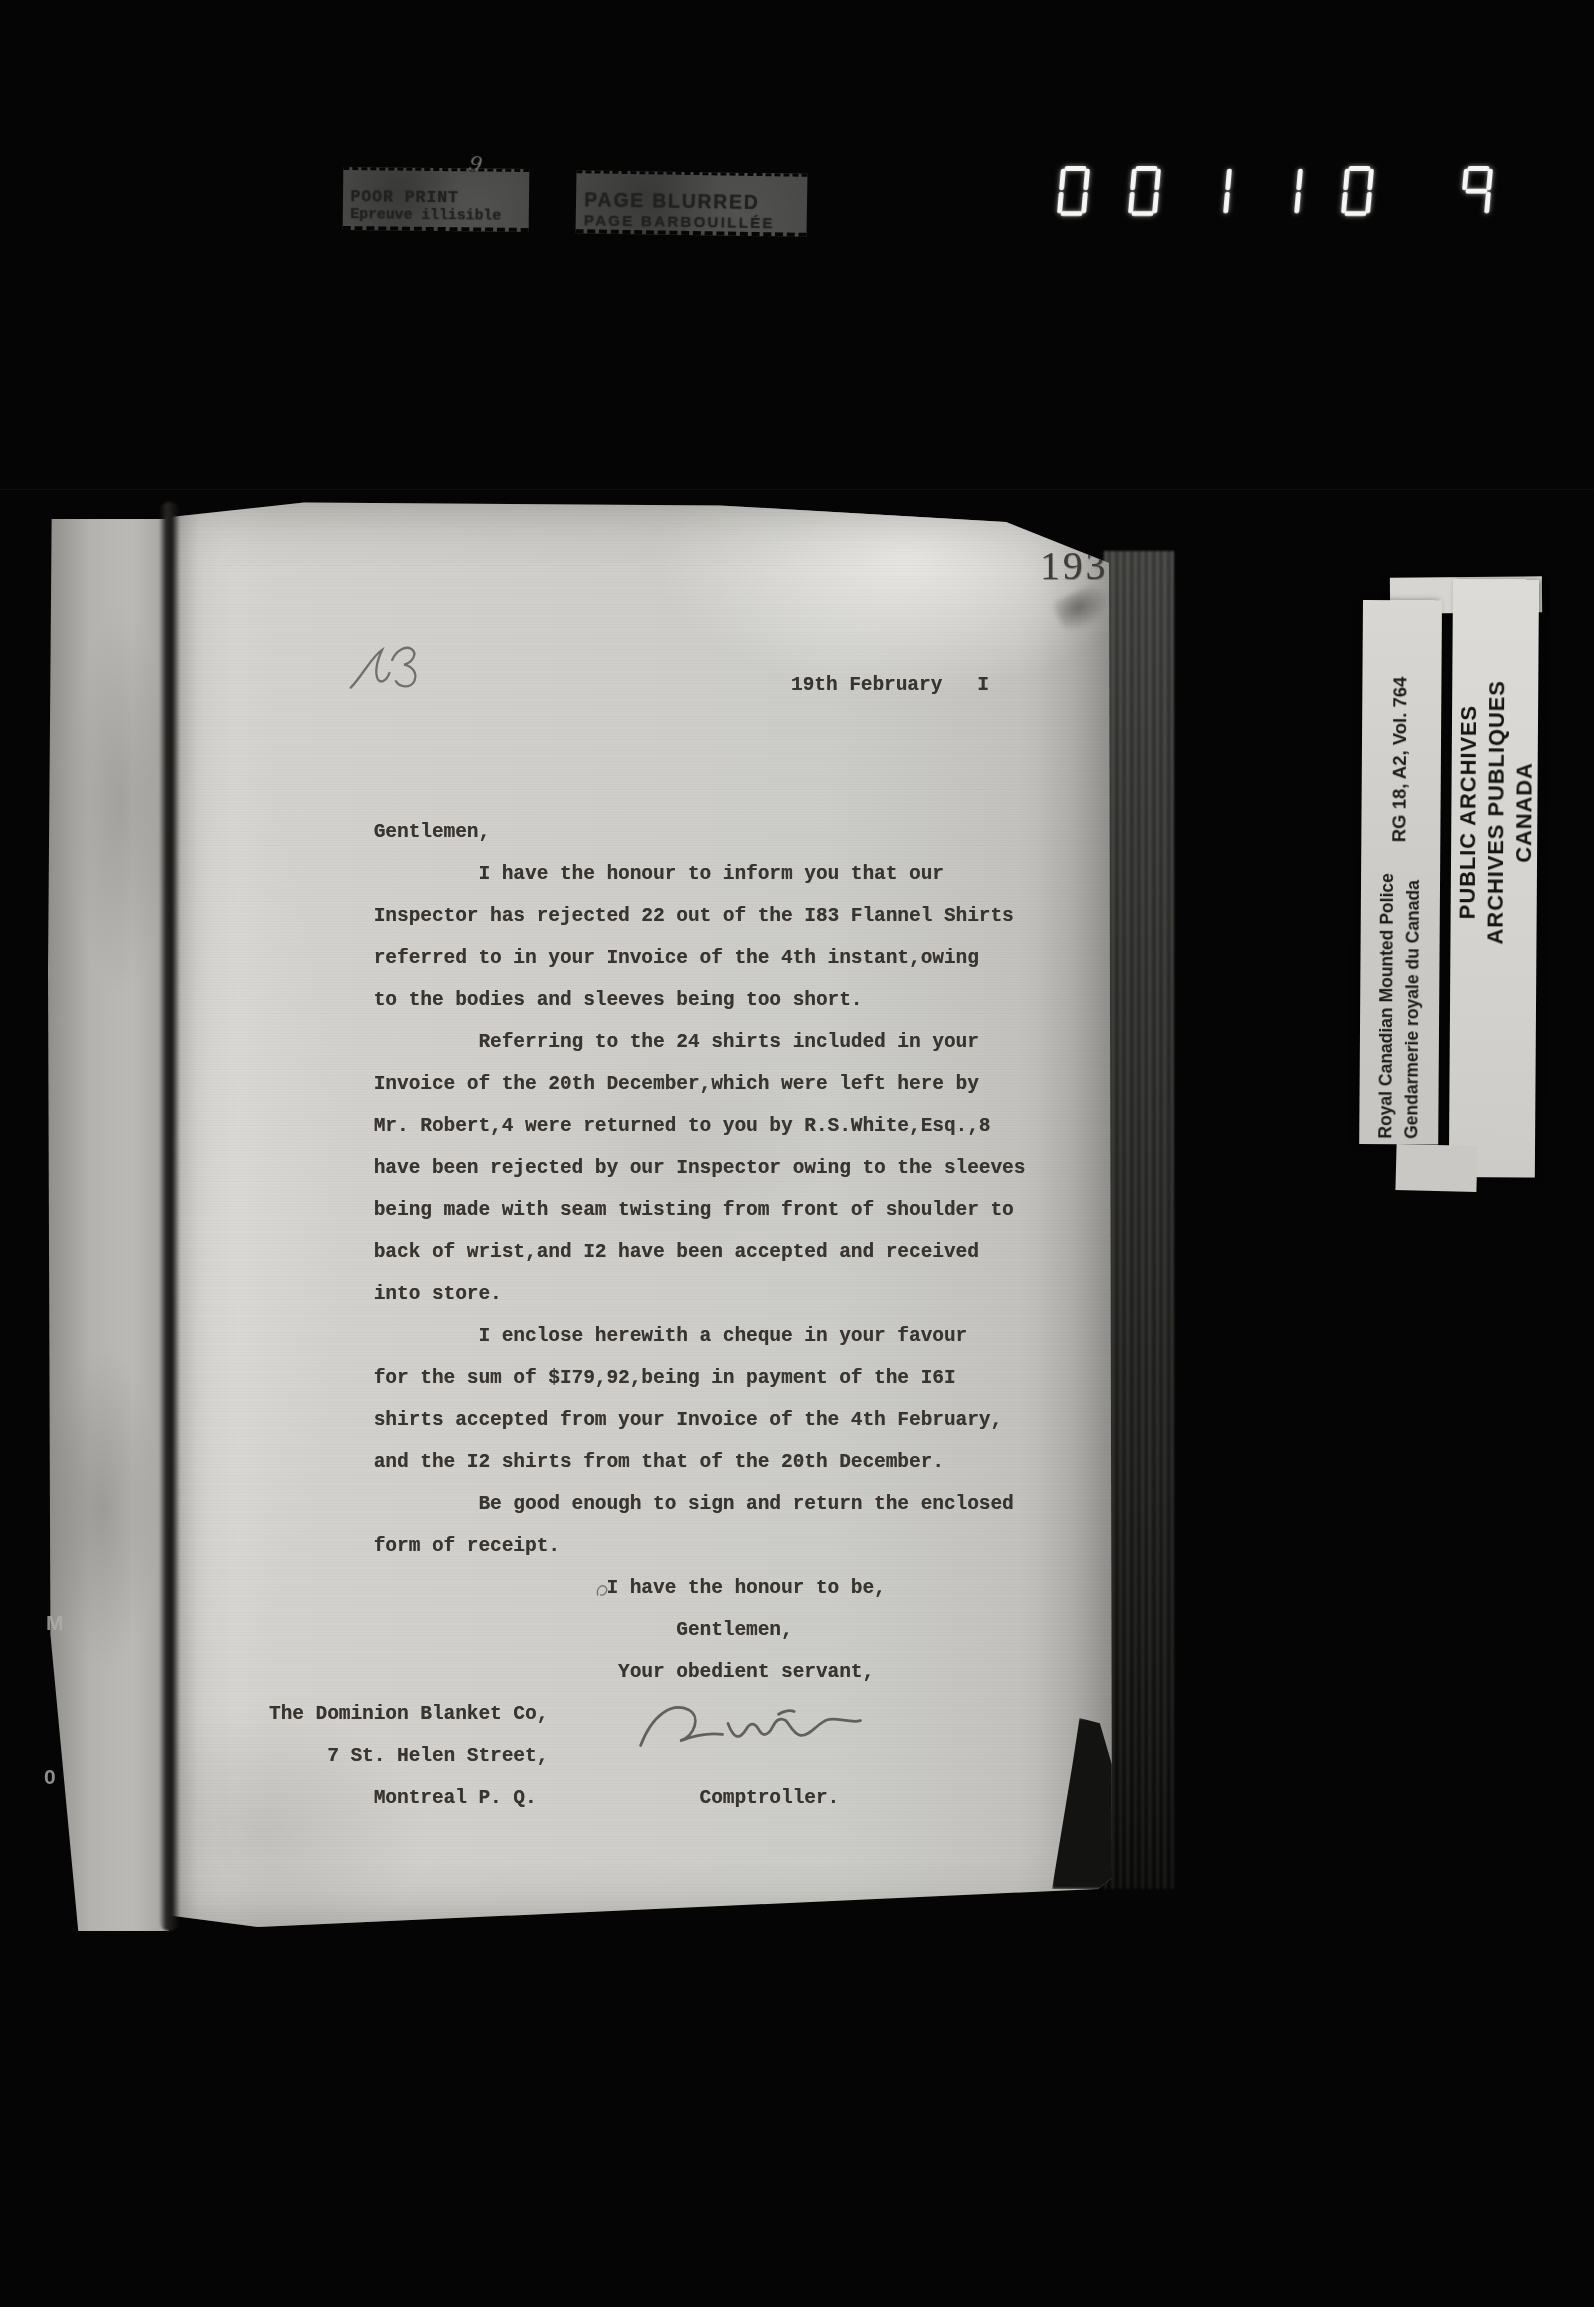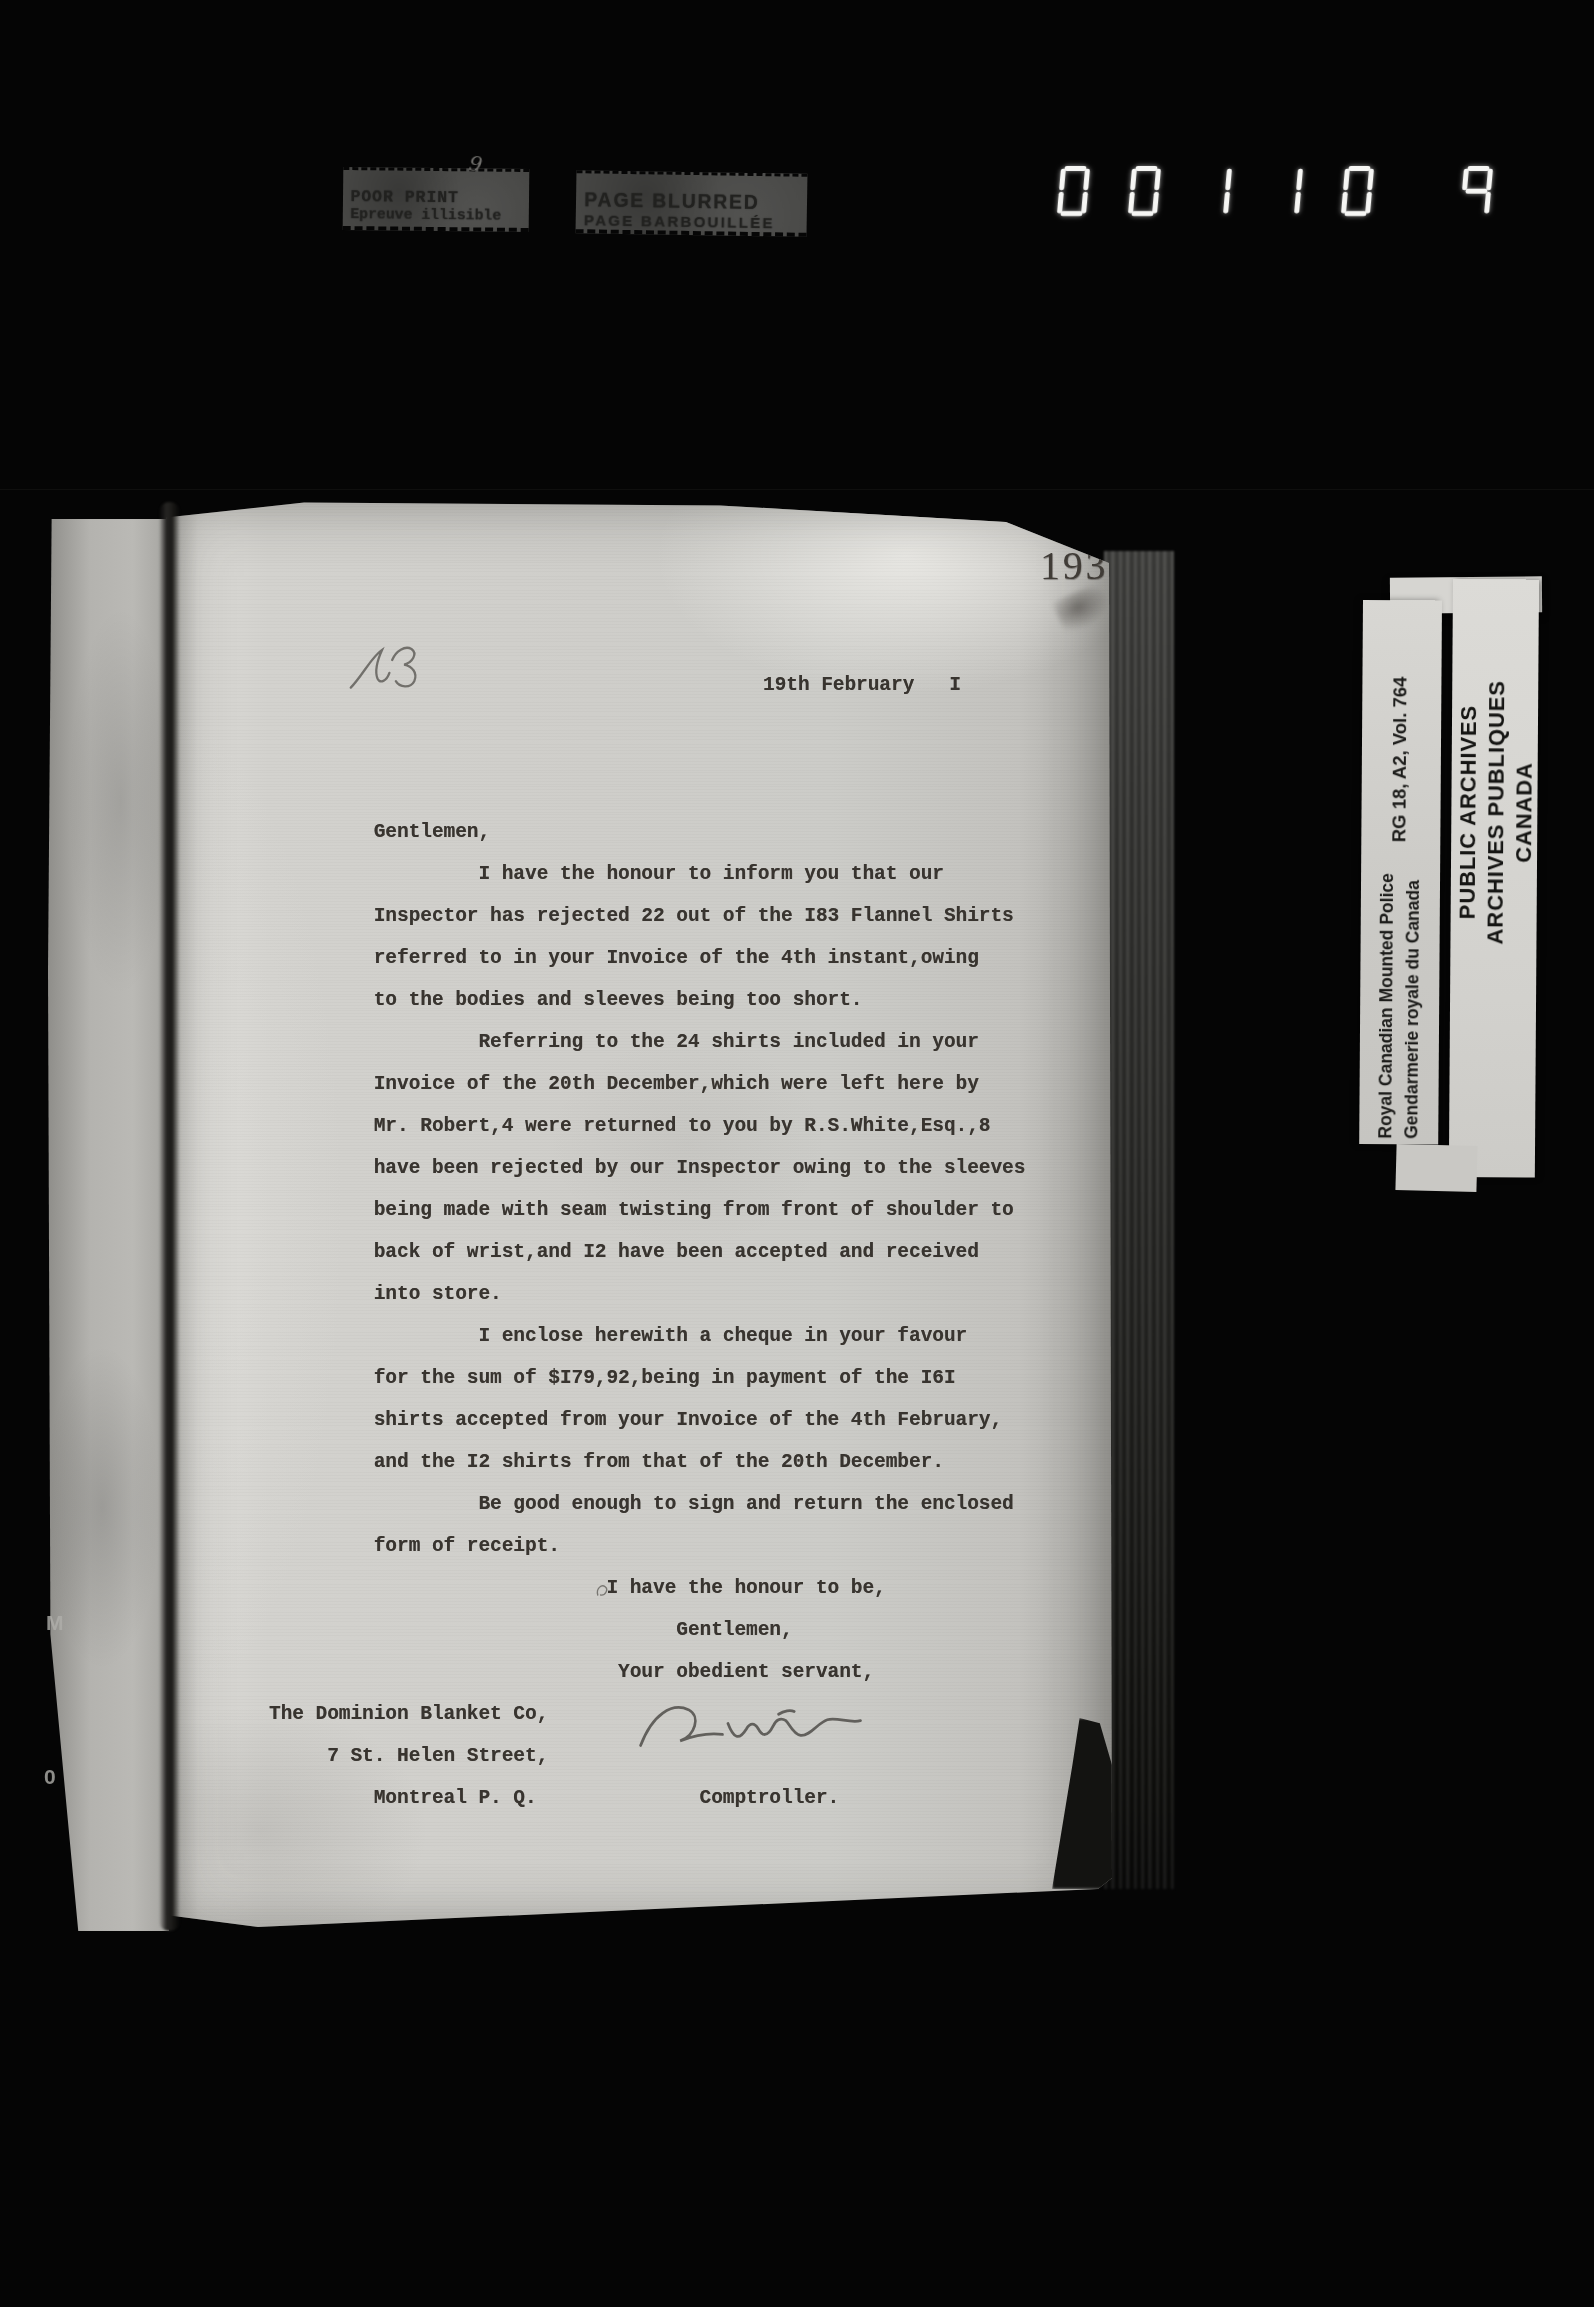--- a/index.html
+++ b/index.html
@@ -64,21 +64,21 @@
                         946px 1380px,932px 1391px,92px 1429px,0 1417px);}
   .page .scanlines{position:absolute;inset:0;
       background:repeating-linear-gradient(180deg, rgba(0,0,0,.018) 0 0.9px, rgba(0,0,0,0) 0.9px 2.8px);}
   .page .vignette{position:absolute;inset:0;box-shadow:inset 0 0 65px rgba(45,44,40,.45);}
   .page-number{position:absolute;left:874px;top:44px;color:#403c37;
       font:40px "Liberation Serif",serif;letter-spacing:2.8px;filter:blur(0.5px);
       text-shadow:0.5px 0.5px 0.9px rgba(40,36,32,.4);}
   .smudge{position:absolute;left:891px;top:92px;width:55px;height:37px;
       background:radial-gradient(ellipse at 40% 40%, rgba(50,46,42,.55), rgba(50,46,42,0) 70%);
       filter:blur(2.8px);transform:rotate(-24deg);}
-  .date-line{position:absolute;left:597px;top:176px;color:#38342f;
+  .date-line{position:absolute;left:625px;top:176px;color:#38342f;
       font:bold 19.4px "Liberation Mono",monospace;white-space:pre;filter:blur(0.5px);
       text-shadow:0.2px 0.4px 0.6px rgba(50,45,40,.6);text-align:center;}
   .letter-body{position:absolute;left:95px;top:305px;margin:8px;color:#38342f;
       font:bold 19.4px/42px "Liberation Mono",monospace;white-space:pre;filter:blur(0.5px);
       text-shadow:0.2px 0.4px 0.6px rgba(50,45,40,.6);}
   .annotation-svg{position:absolute;left:182px;top:138px;filter:blur(0.5px);opacity:.8;}
   .signature-svg{position:absolute;left:466px;top:1196px;filter:blur(0.5px);opacity:.85;}
   .closing-mark-svg{position:absolute;left:429px;top:1085px;filter:blur(0.5px);opacity:.7;}
   .corner-fold{position:absolute;left:886px;top:1220px;width:92px;height:171px;
       background:#131311;filter:blur(1.4px);

